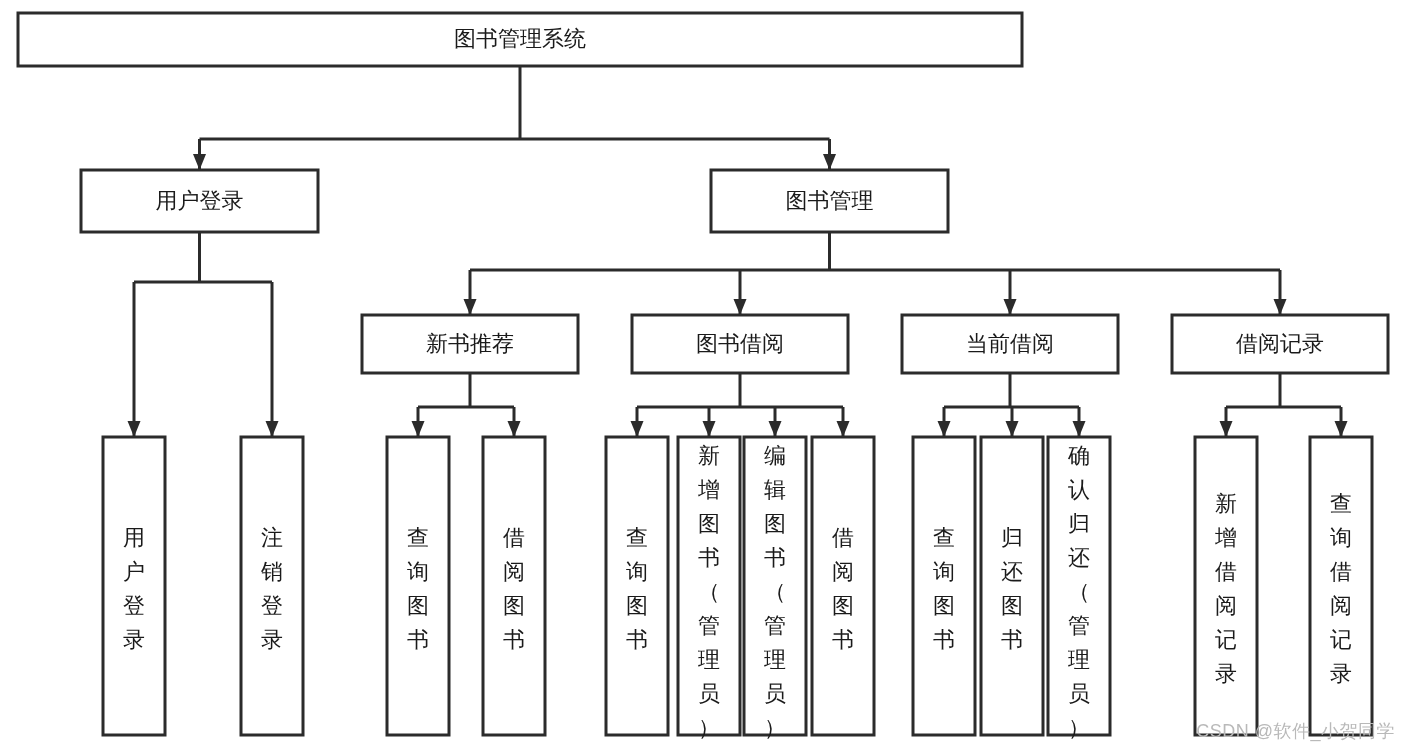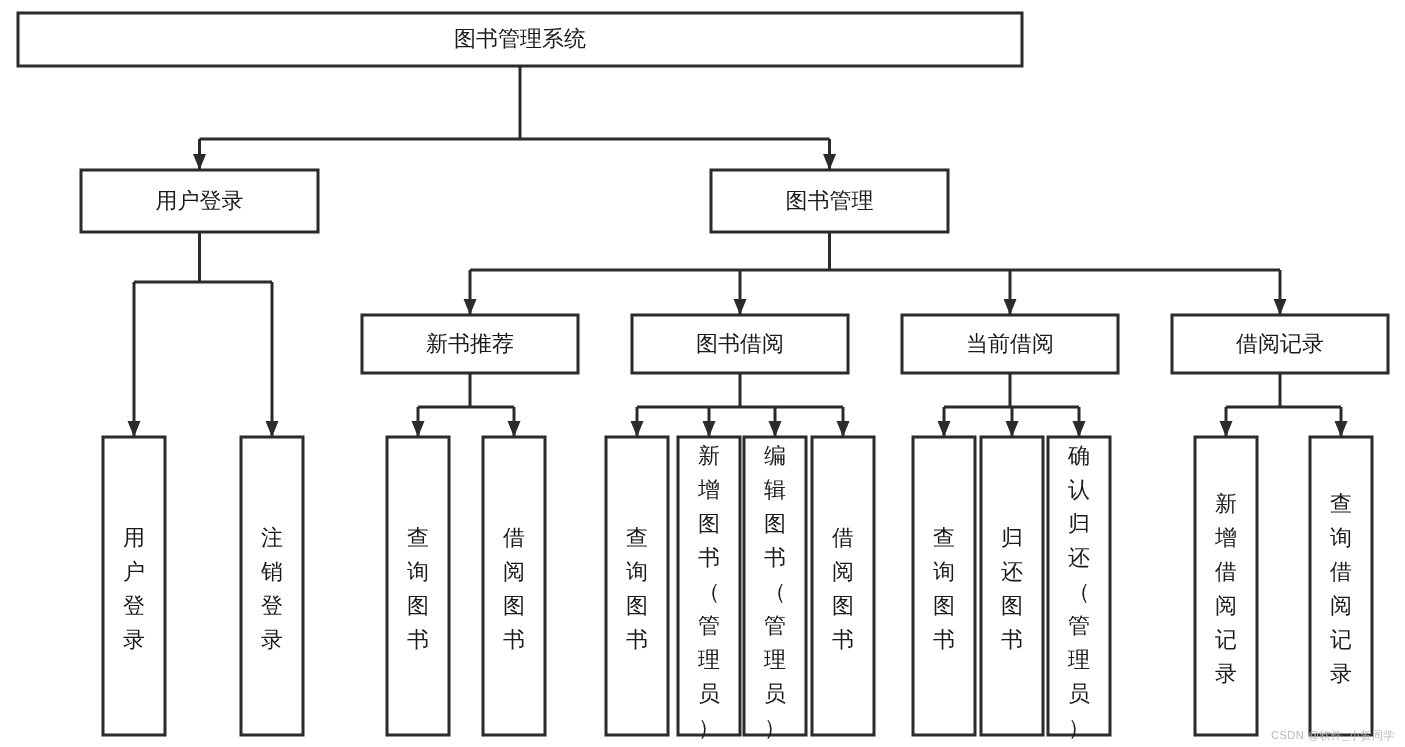--- a/index.html
+++ b/index.html
@@ -53,21 +53,21 @@
     font-family: "Liberation Sans", "DejaVu Sans", sans-serif;
     font-size: 22px;
     fill: #1a1a1a;
     text-anchor: middle;
   }
   .watermark {
     position: absolute;
     right: 10px;
     bottom: 4px;
     font-family: "Liberation Sans", "DejaVu Sans", sans-serif;
-    font-size: 11px;
+    font-size: 18px;
     color: #b9b9b9;
     white-space: nowrap;
     letter-spacing: 0.5px;
     user-select: none;
   }
 </style>
 </head>
 <body>
 
 <div id="diagram-root">

